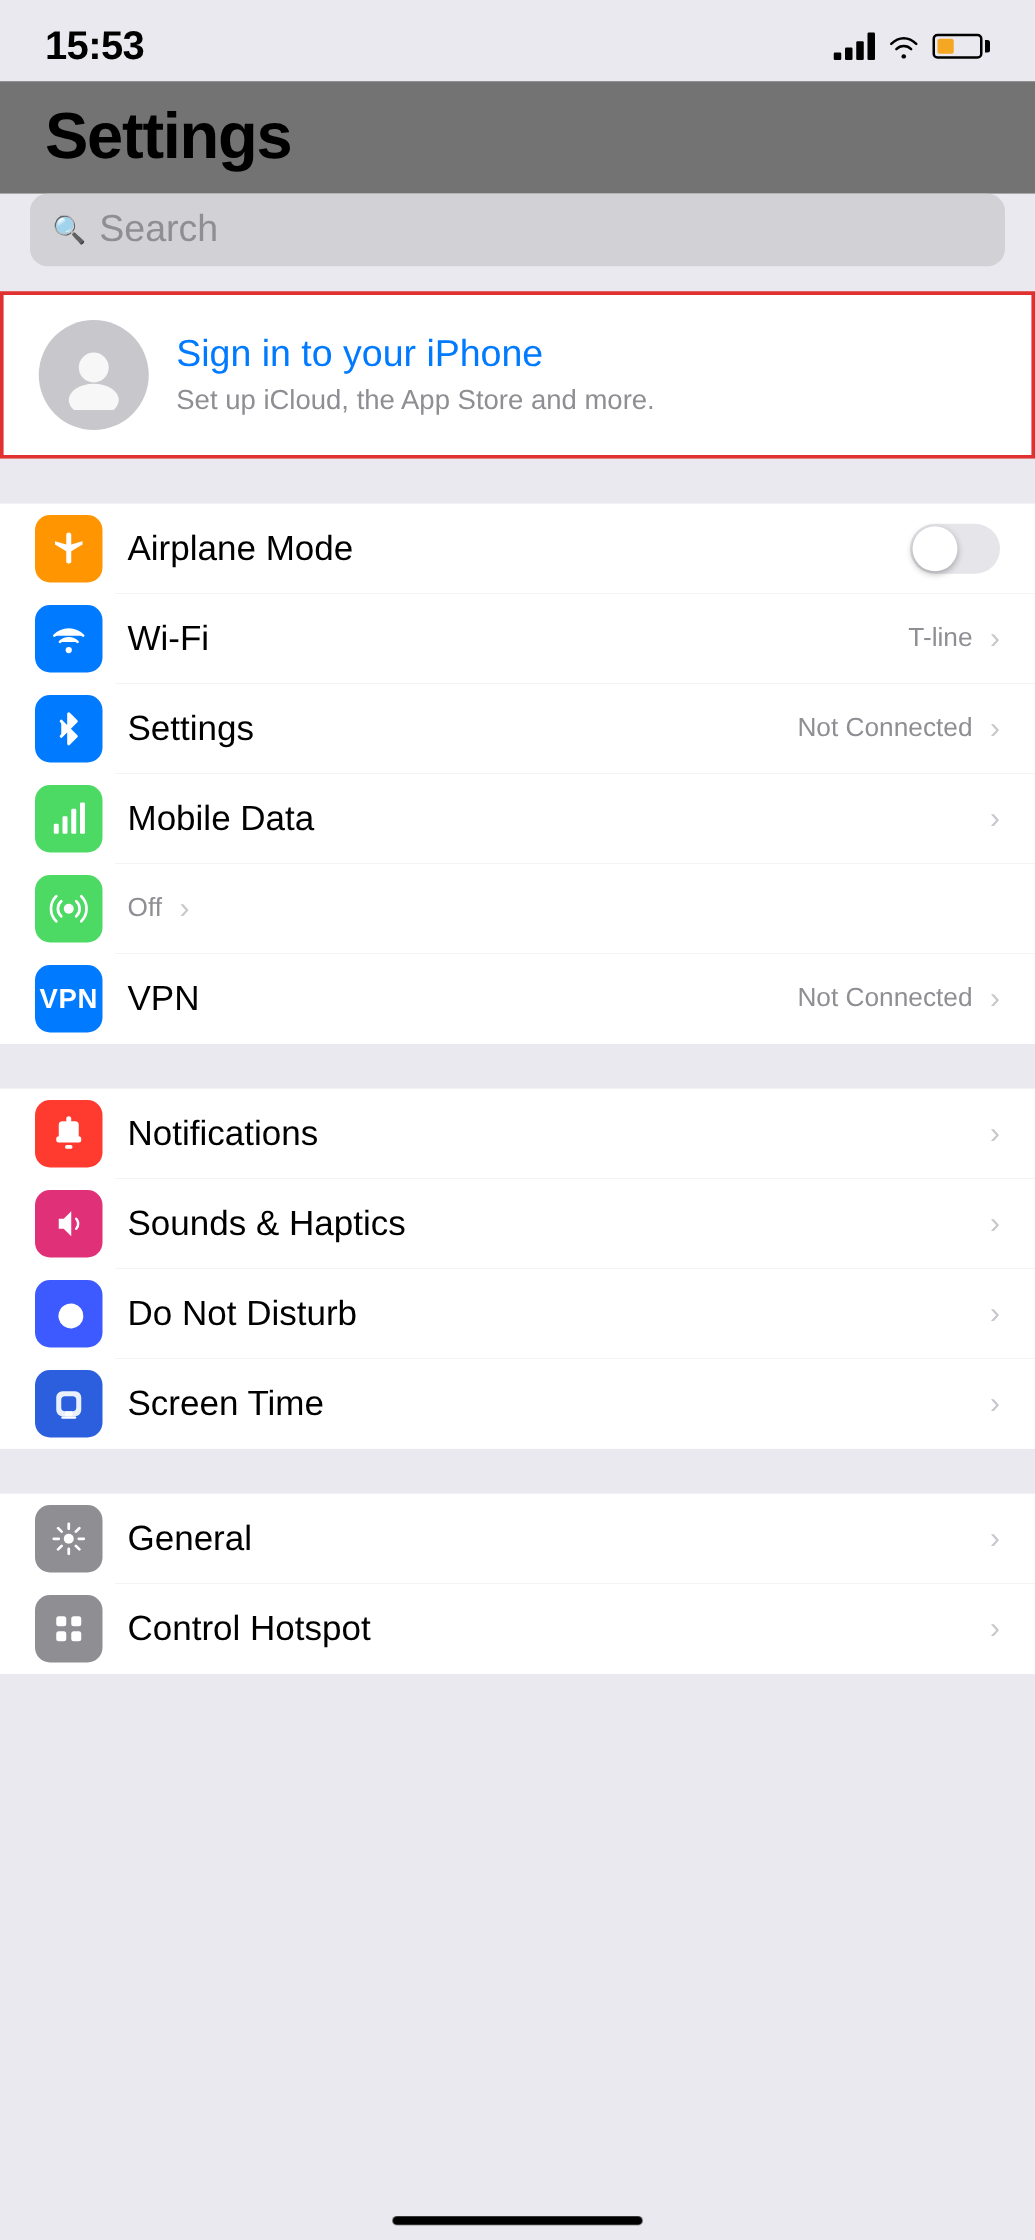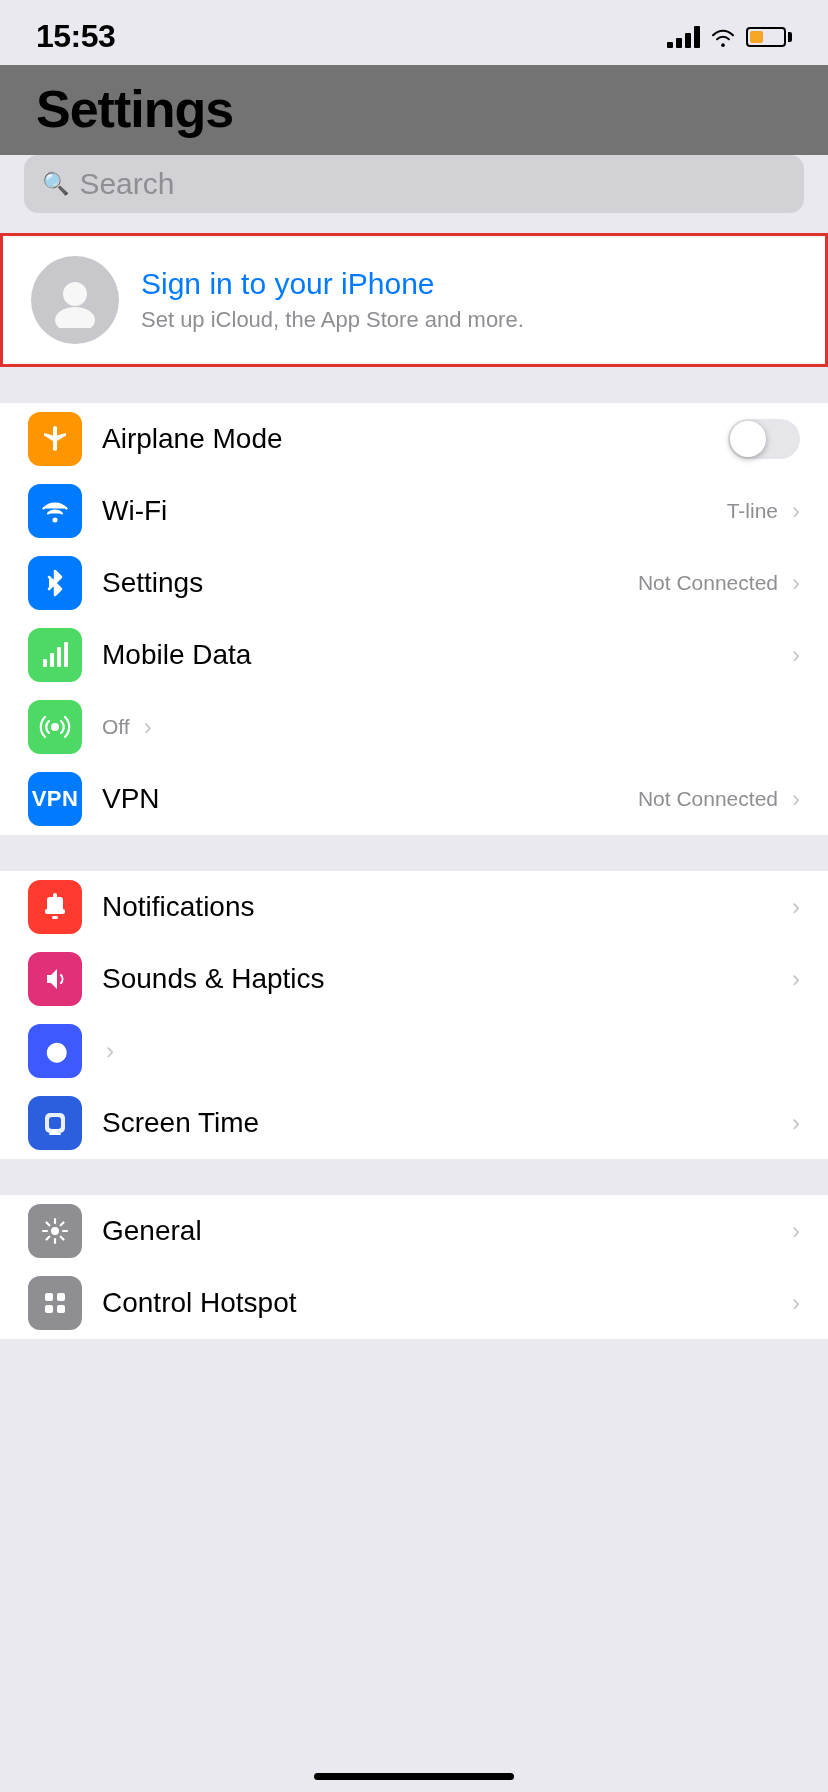--- a/index.html
+++ b/index.html
@@ -425,20 +425,21 @@
     <span class="row-label">Sounds &amp; Haptics</span>
     <span class="row-chevron">›</span>
   </div>
 
   <div class="settings-row">
     <div class="row-icon icon-indigo">
       <svg viewBox="0 0 32 32" fill="white">
         <path d="M20 8a10 10 0 1 1-12 12A10 10 0 0 1 20 8z"></path>
       </svg>
     </div>
+    <span class="row-label">Do Not Disturb</span>
     <span class="row-chevron">›</span>
   </div>
 
   <div class="settings-row">
     <div class="row-icon icon-blue-screen">
       <svg viewBox="0 0 32 32" fill="white">
         <rect x="6" y="6" width="20" height="20" rx="5" fill="white" opacity="0.9"></rect>
         <rect x="10" y="10" width="12" height="12" rx="3" fill="#2c5fde"></rect>
         <rect x="13" y="22" width="6" height="4" rx="1" fill="white"></rect>
         <rect x="10" y="26" width="12" height="2" rx="1" fill="white"></rect>

